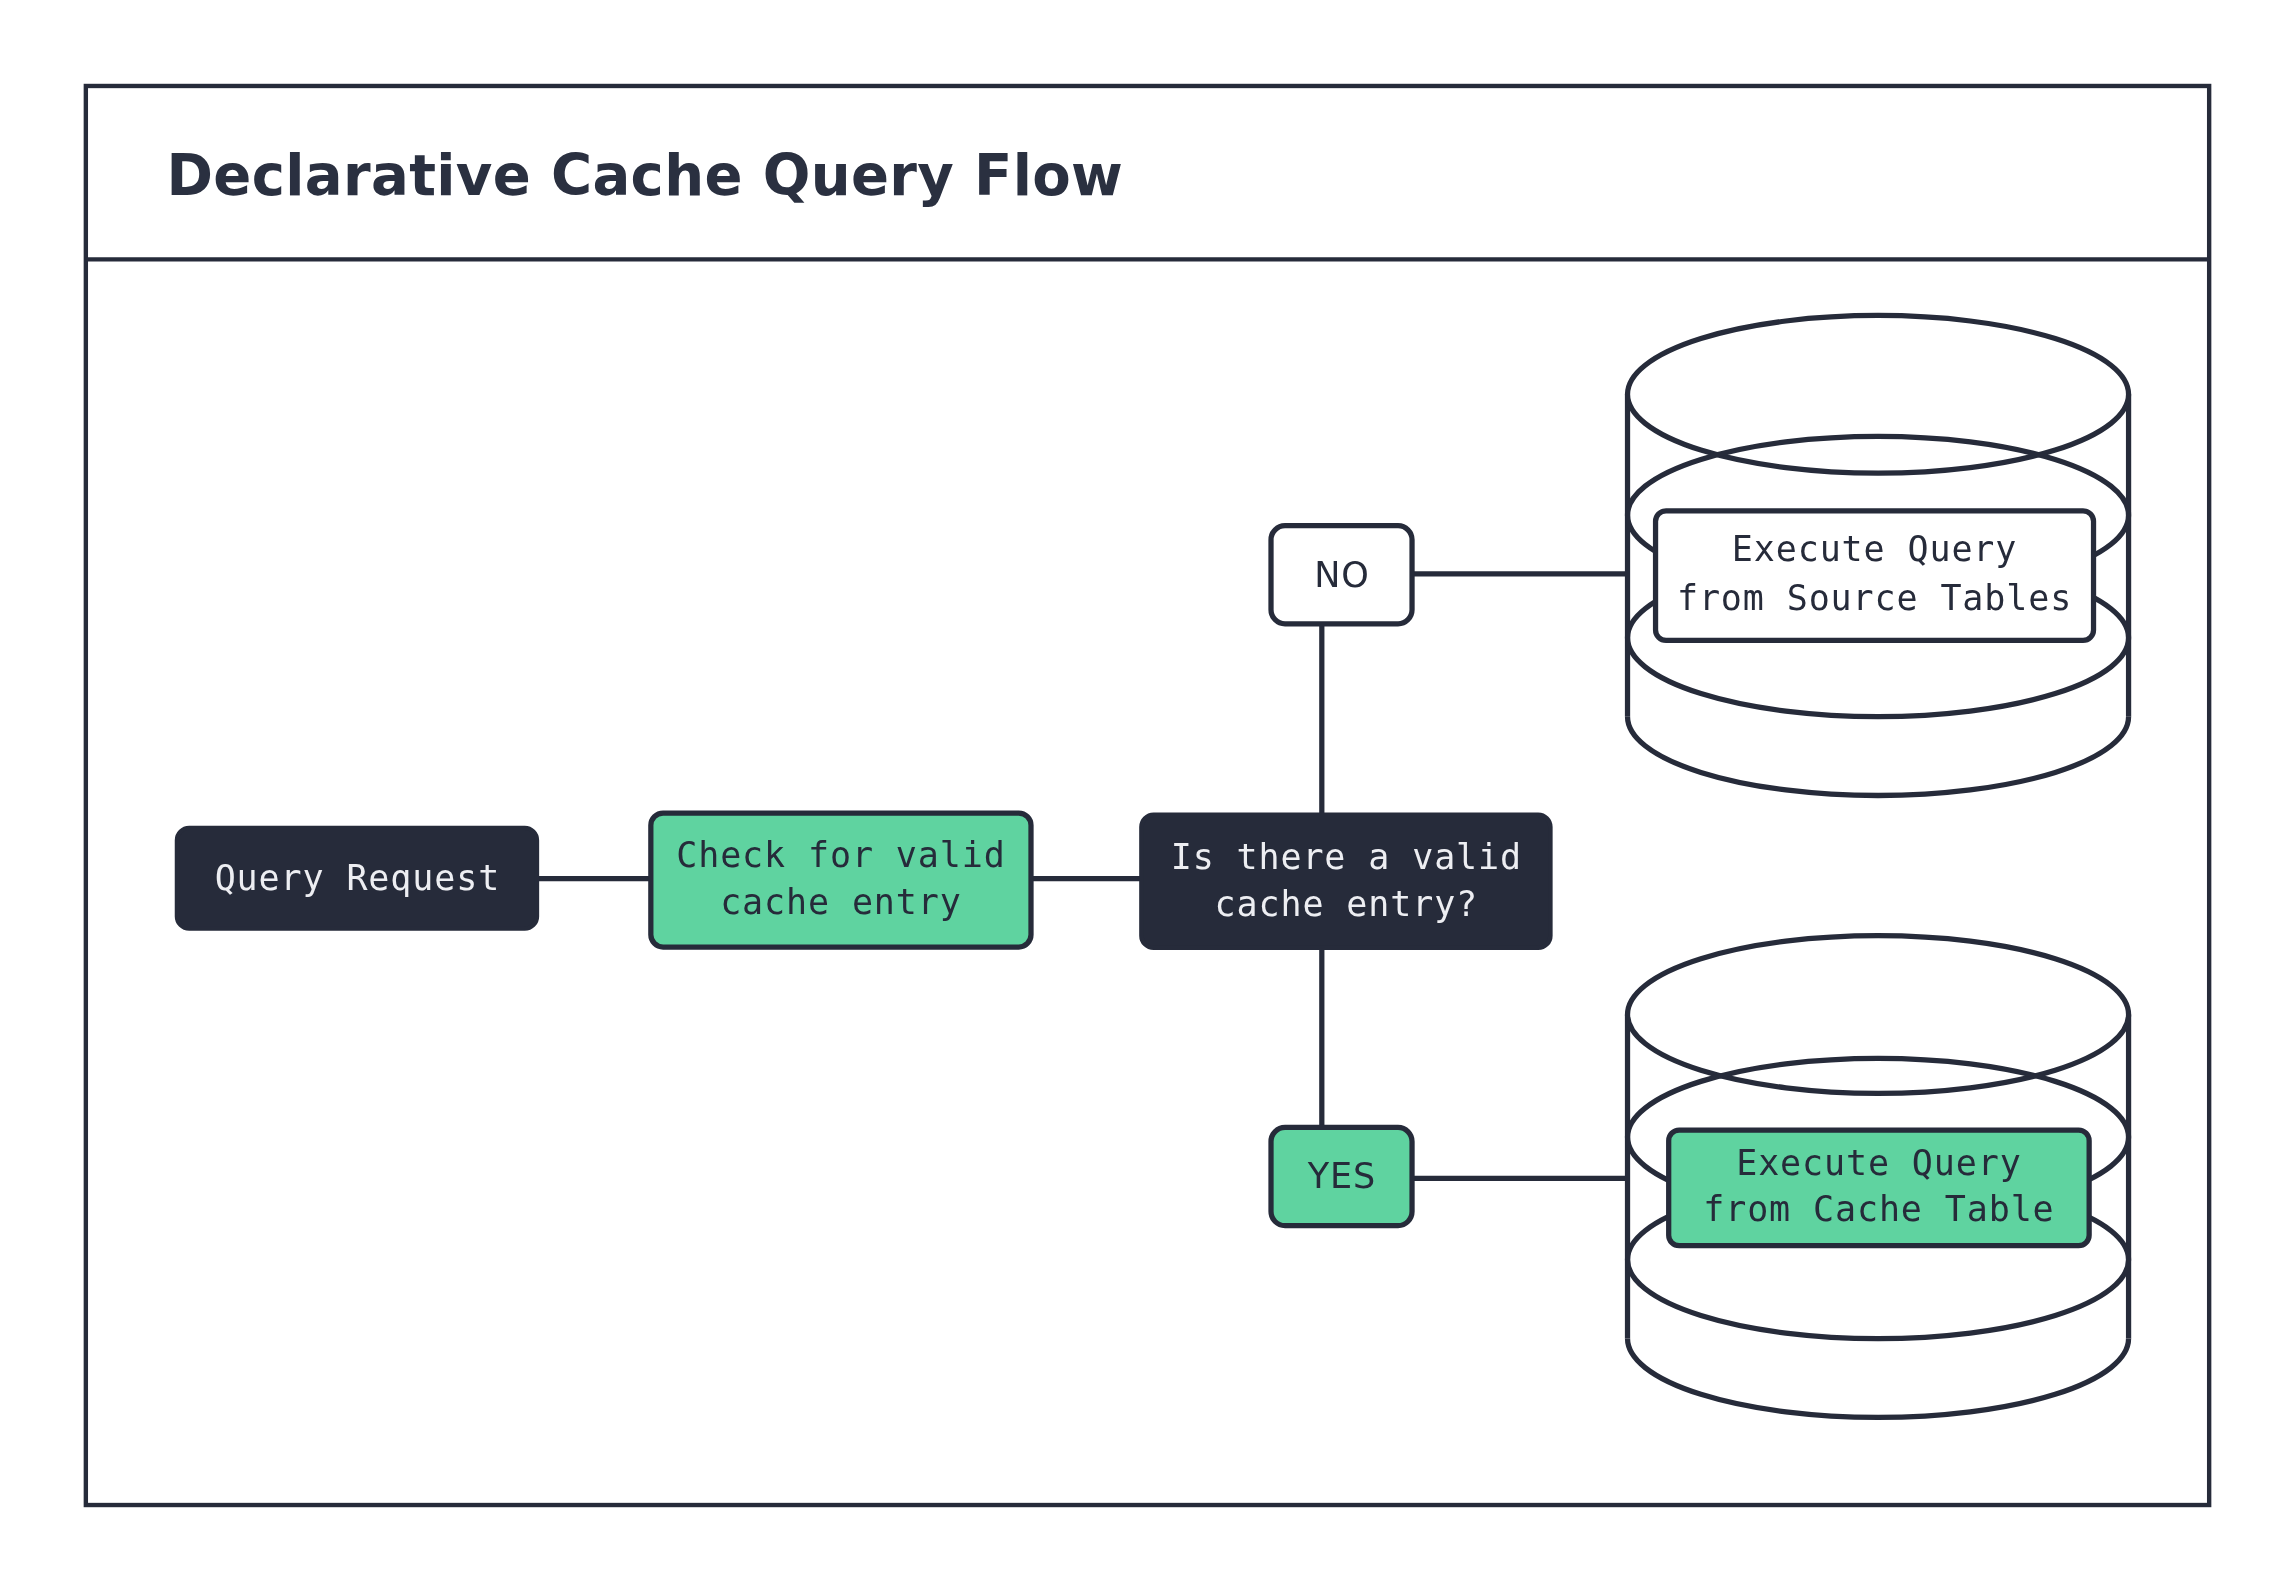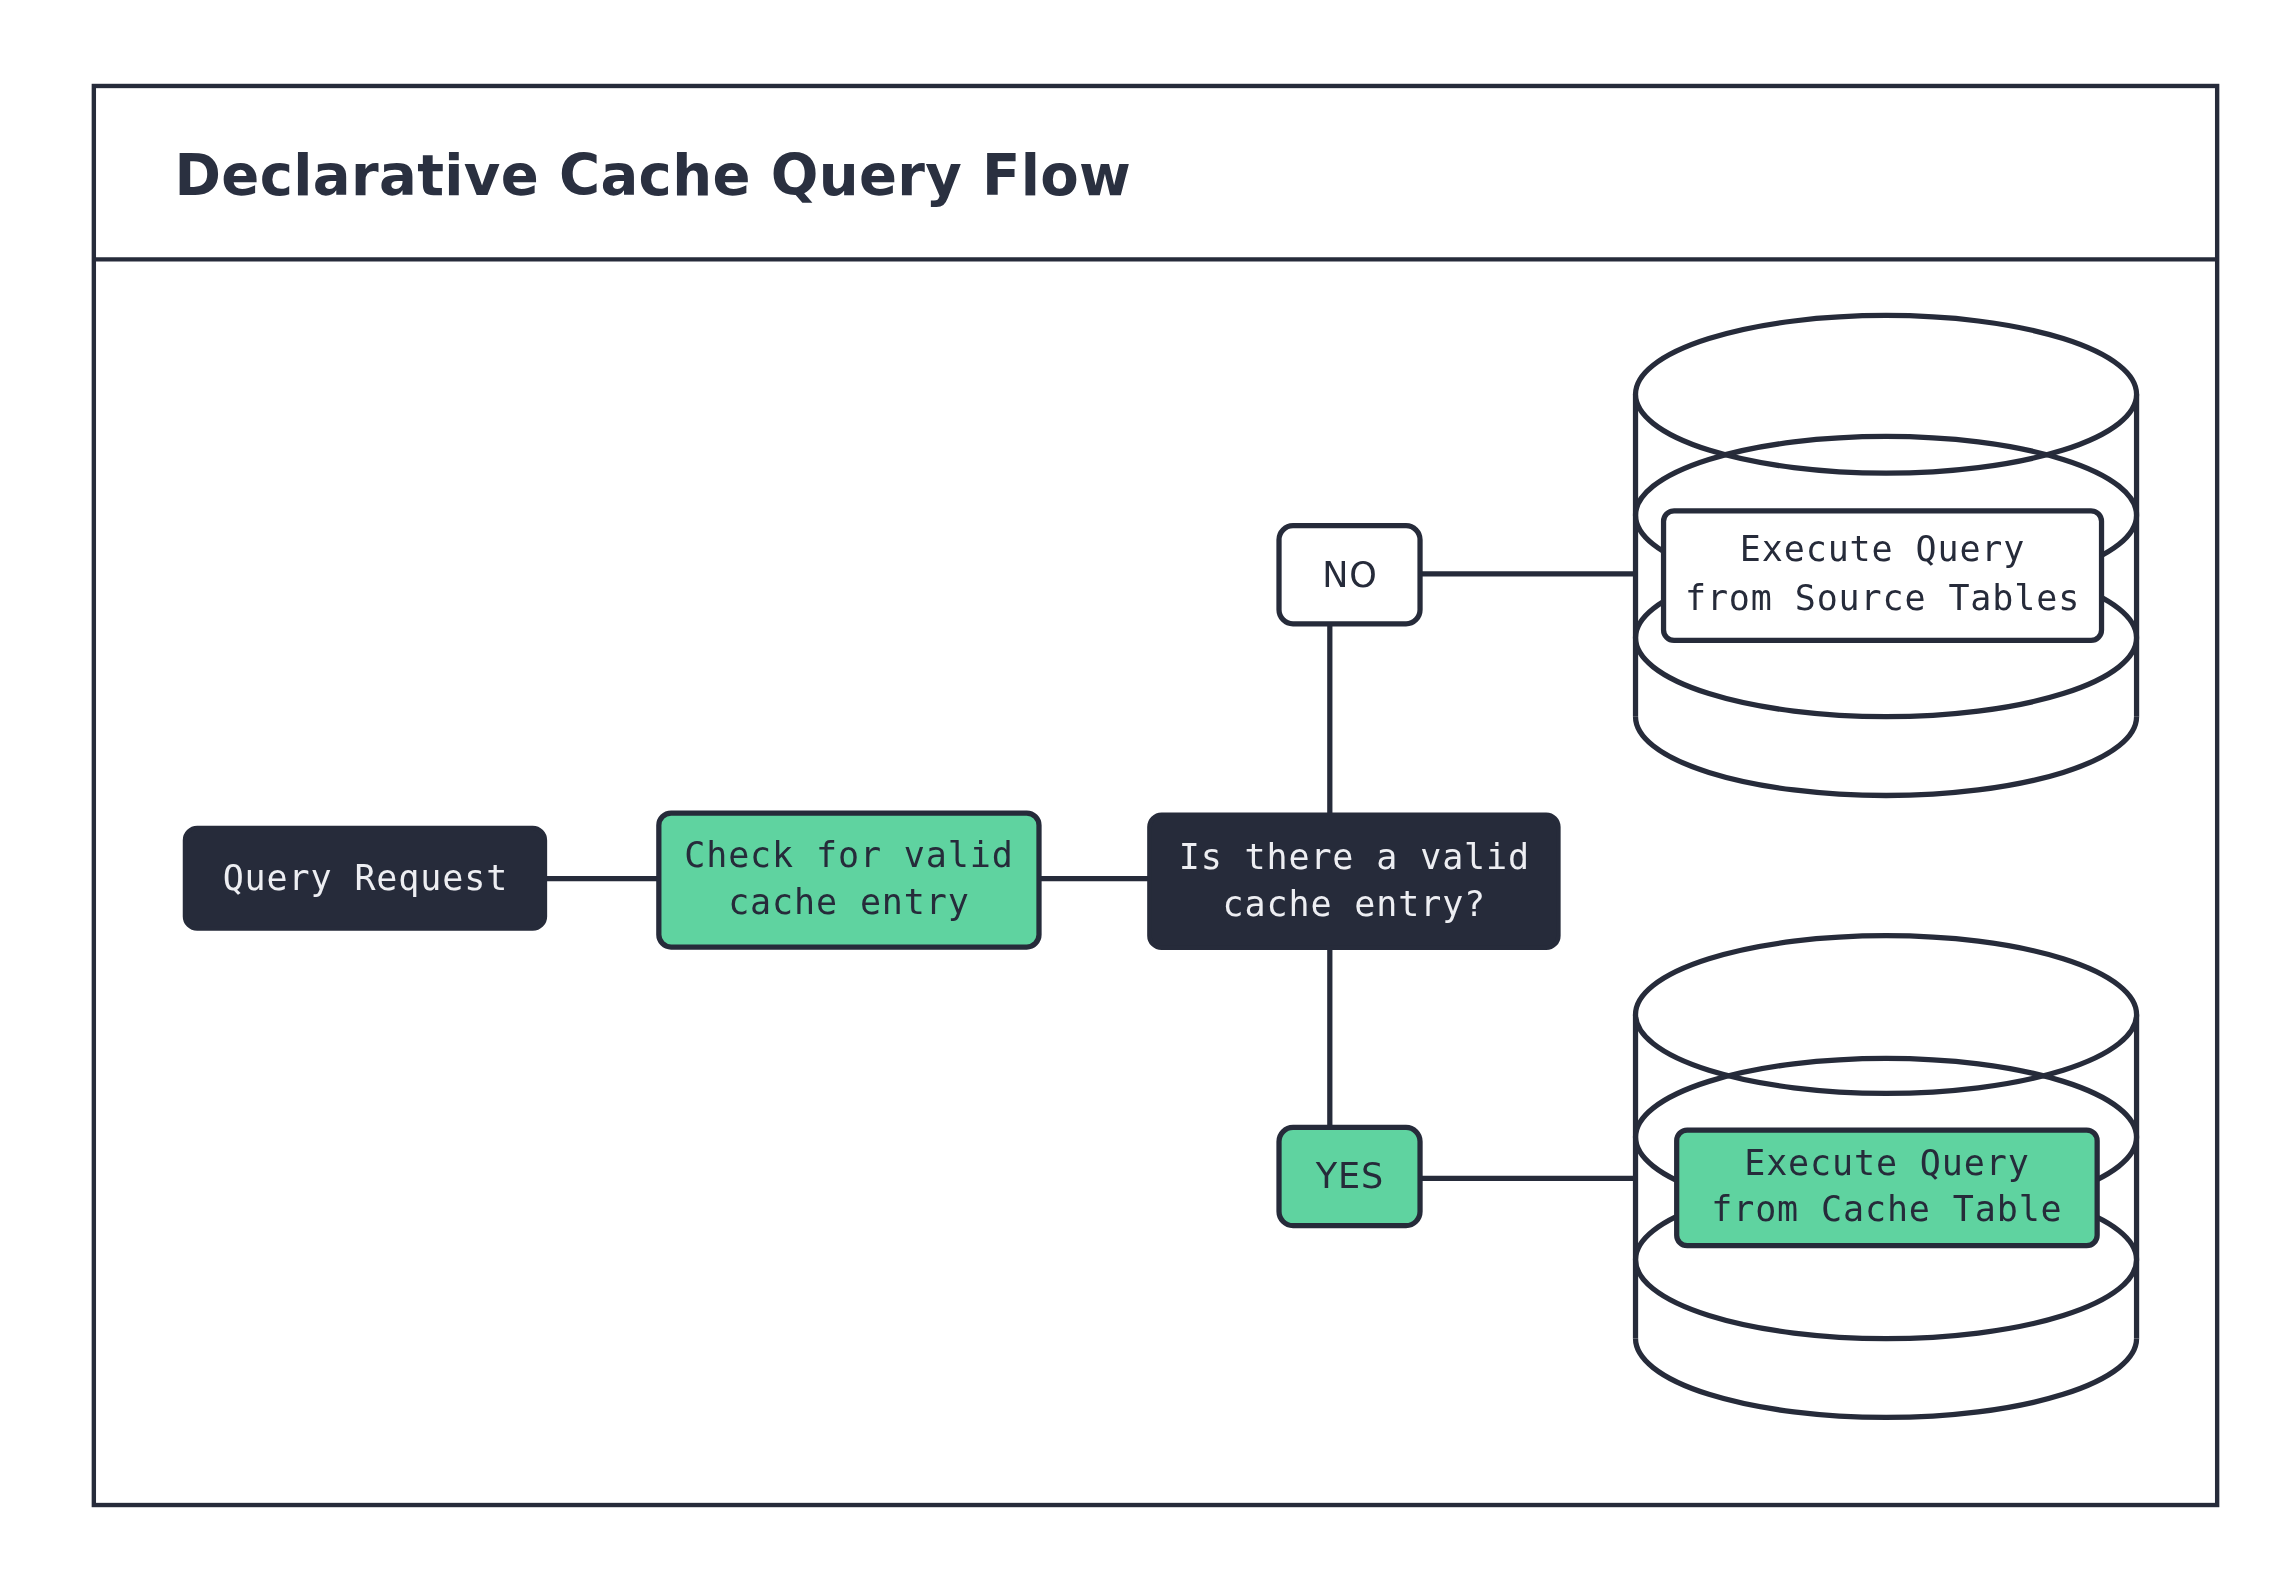--- a/index.html
+++ b/index.html
@@ -11,21 +11,20 @@
     width: 2295px;
     height: 1591px;
     font-family: "DejaVu Sans", sans-serif;
     overflow: hidden;
   }
   #stage {
     position: relative;
     width: 1852px;
     height: 1591px;
     background: #ffffff;
-    margin-left: 8px;
   }
   #diagram-svg {
     position: absolute;
     left: 0;
     top: 0;
     width: 2295px;
     height: 1591px;
   }
   .frame-rect {
     fill: #ffffff;

